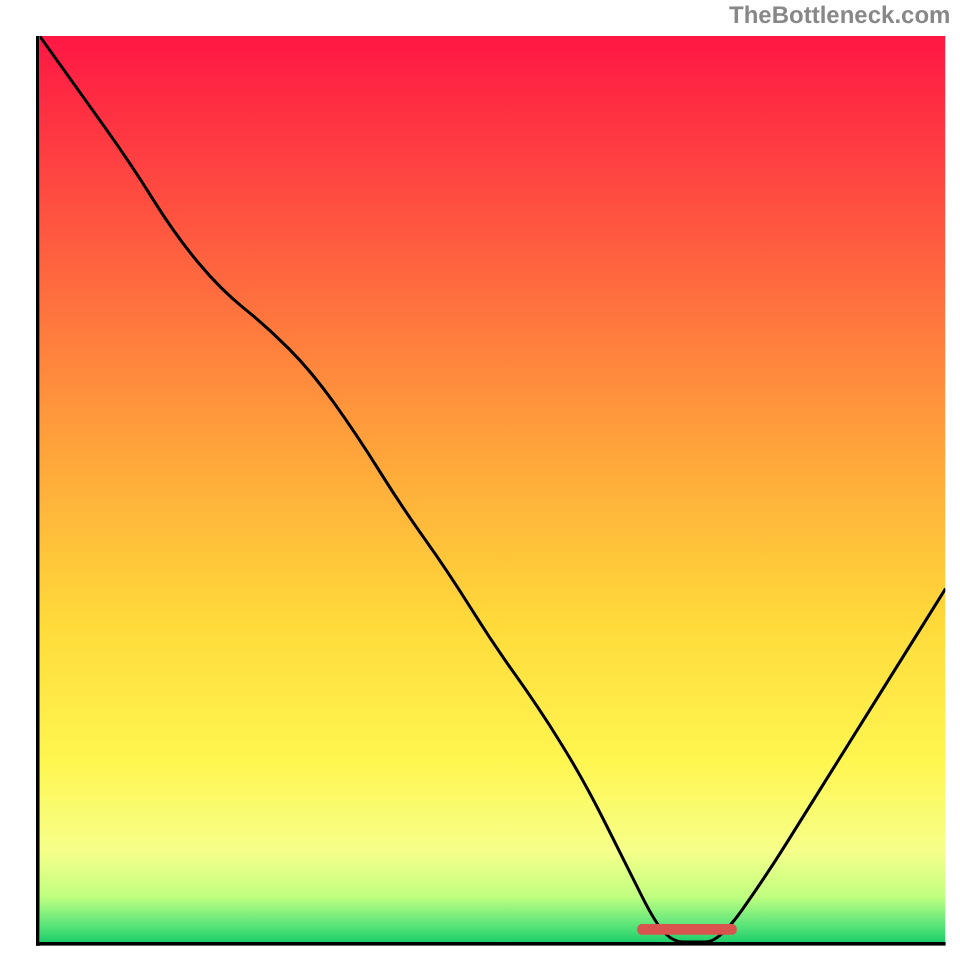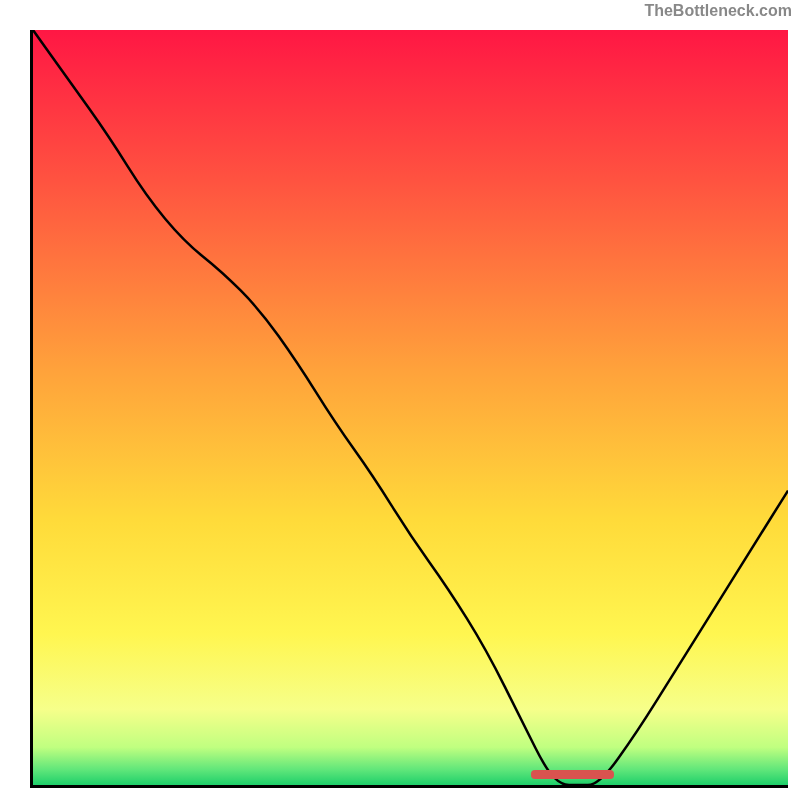--- a/index.html
+++ b/index.html
@@ -12,21 +12,21 @@
   }
   .container {
     position: relative;
     width: 800px;
     height: 800px;
   }
   .watermark {
     position: absolute;
     top: 2px;
     right: 8px;
-    font-size: 16px;
+    font-size: 20px;
     font-weight: bold;
     color: #888;
     z-index: 10;
   }
   .plot-area {
     position: absolute;
     left: 30px;
     top: 30px;
     width: 755px;
     height: 755px;

